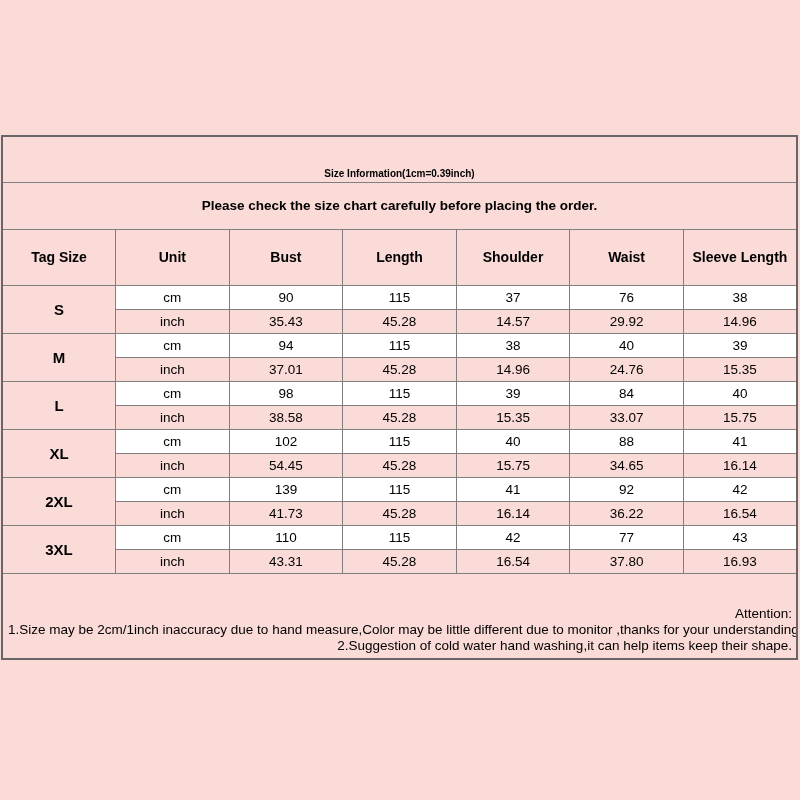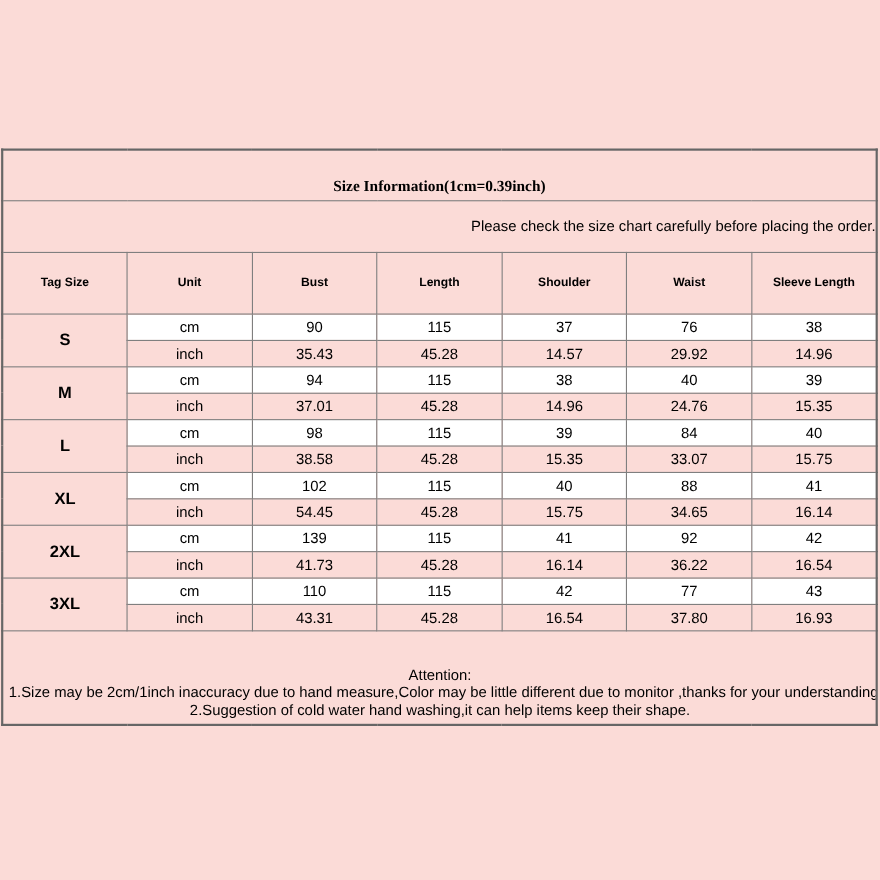--- a/index.html
+++ b/index.html
@@ -37,51 +37,49 @@
     border: 1px solid var(--border-inner);
     text-align: center;
     vertical-align: middle;
     padding: 0;
     overflow: hidden;
     white-space: nowrap;
   }
   td.title-cell {
     height: 46px;
     font-weight: bold;
-    font-size: 14px;
+    font-size: 10px;
     vertical-align: bottom;
     padding-bottom: 3px;
-    font-family: Liberation Serif, serif;
   }
   td.subtitle-cell {
     height: 47px;
-    font-weight: normal;
+    font-weight: bold;
     font-size: 13.5px;
-    text-align: right;
   }
   tr.header-row th {
     height: 56px;
     font-weight: bold;
-    font-size: 11px;
+    font-size: 14px;
   }
   tbody td {
     height: 24px;
     font-size: 13.5px;
     background: var(--cell-white);
   }
   tbody tr.row-inch td { background: var(--cell-pink); }
   tbody td.tag {
     background: var(--cell-pink);
     font-weight: bold;
     font-size: 15px;
   }
   td.attention-cell {
     height: 86px;
     background: var(--cell-pink);
-    text-align: center;
+    text-align: right;
     vertical-align: bottom;
     padding: 2px 4px 4px 5px;
     font-size: 13.5px;
     line-height: 16px;
     white-space: nowrap;
   }
 </style>
 </head>
 <body>
 

